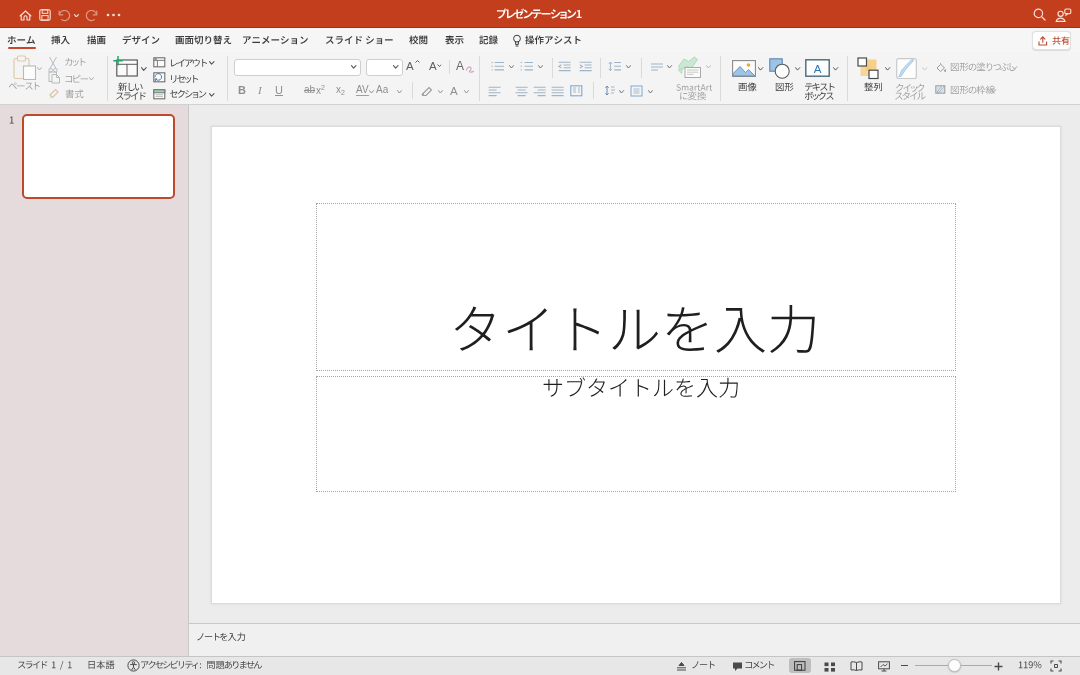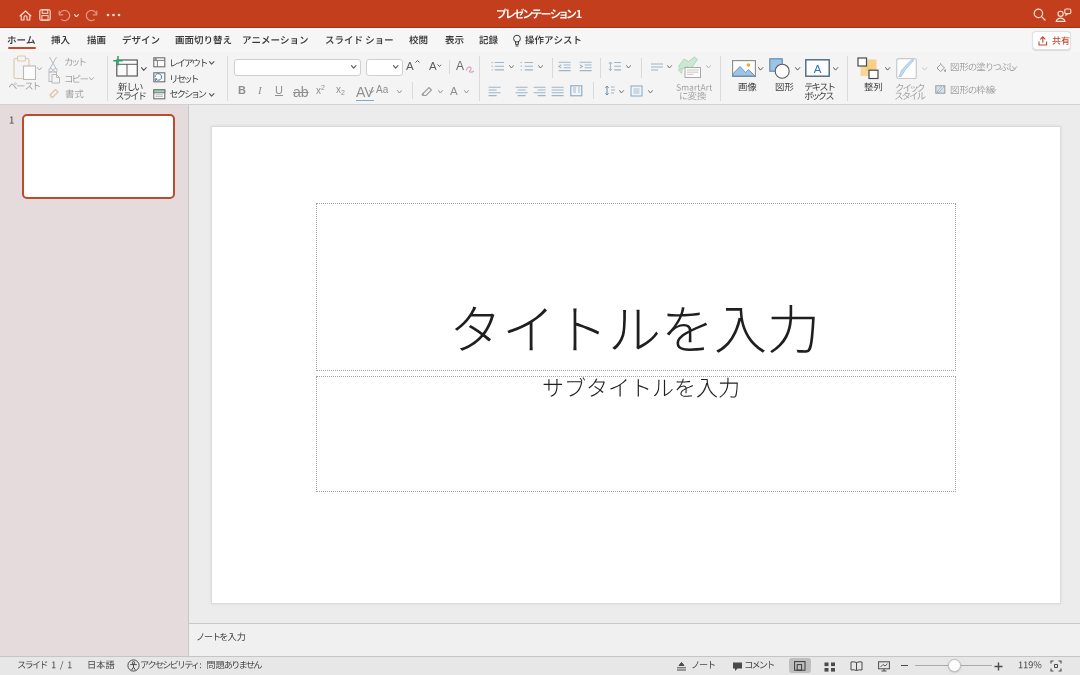--- a/index.html
+++ b/index.html
@@ -210,24 +210,24 @@
     </svg>
     <div style="position:absolute;left:448.5px;top:60px;width:1px;height:14px;background:#DBDADA"></div>
     <div class="abs" style="left:456px;top:58.5px;color:#6A6A6A;font-size:12px">A</div>
     <svg style="position:absolute;left:464.5px;top:64px" width="10" height="9" viewBox="0 0 10 9">
       <path d="M1,6.5 Q3.5,1.5 5.5,3.5 Q7,5 5,6.5 Q3.5,7.5 5,8 Q7,8.6 9,7" fill="none" stroke="#D8A0C0" stroke-width="1.1"></path>
     </svg>
     <div class="abs" style="left:236px;top:84px;width:240px;height:16px;color:#8F8F8F;font-size:11px">
       <span style="position:absolute;left:2px;font-weight:bold">B</span>
       <span style="position:absolute;left:22px;font-style:italic;font-family:'Liberation Serif',serif">I</span>
       <span style="position:absolute;left:39px;text-decoration:underline">U</span>
-      <span style="position:absolute;left:57px;font-size:14px;text-decoration:line-through">ab</span>
+      <span style="position:absolute;left:68px;font-size:10px;text-decoration:line-through">ab</span>
       <span style="position:absolute;left:80px;font-size:10px">x<span style="font-size:7px;vertical-align:4px">2</span></span>
       <span style="position:absolute;left:100px;font-size:10px">x<span style="font-size:7px;vertical-align:-2px">2</span></span>
-      <span style="position:absolute;left:120px;font-size:14px;border-bottom:1.2px solid #7FA8CC">AV</span>
+      <span style="position:absolute;left:120px;font-size:10px;border-bottom:1.2px solid #7FA8CC">AV</span>
       <span style="position:absolute;left:140px;font-size:10px">Aa</span>
     </div>
     <svg style="position:absolute;left:369px;top:90px" width="5.8" height="3.976" viewBox="0 0 5.8 3.976">
       <path d="M0.5,0.6 L2.4,3.0 L4.6,0.6" fill="none" stroke="#8F8F8F" stroke-width="1.0" stroke-linecap="round" stroke-linejoin="round"></path>
     </svg>
     <svg style="position:absolute;left:396.5px;top:90px" width="5.8" height="3.976" viewBox="0 0 5.8 3.976">
       <path d="M0.5,0.6 L2.4,3.0 L4.6,0.6" fill="none" stroke="#8F8F8F" stroke-width="1.0" stroke-linecap="round" stroke-linejoin="round"></path>
     </svg>
     <div style="position:absolute;left:411.5px;top:82px;width:1px;height:17px;background:#DBDADA"></div>
     <svg style="position:absolute;left:421px;top:85px" width="13" height="12" viewBox="0 0 13 12">

